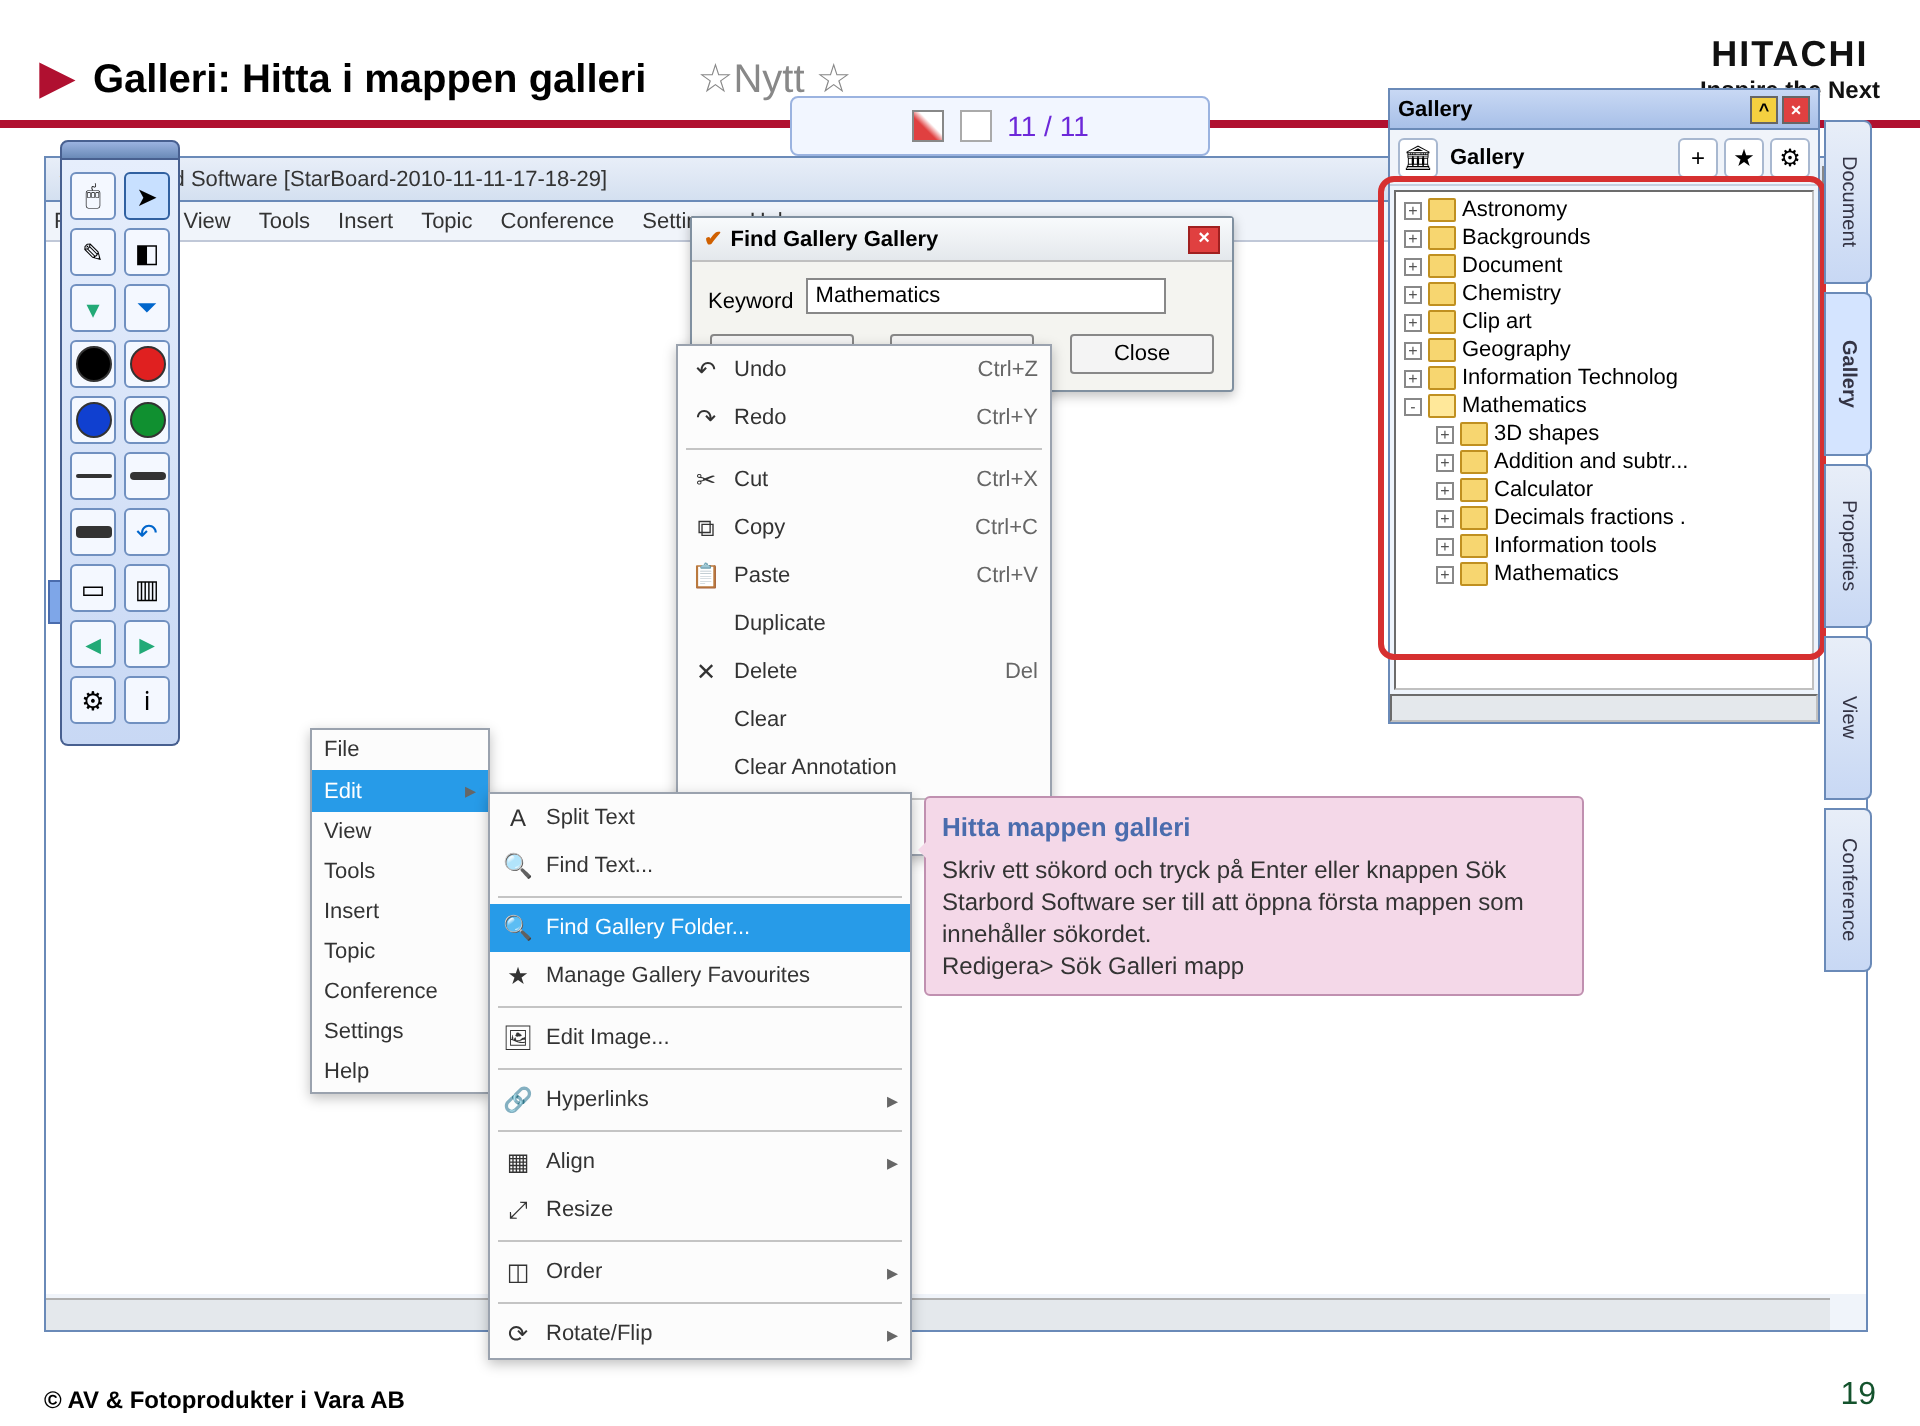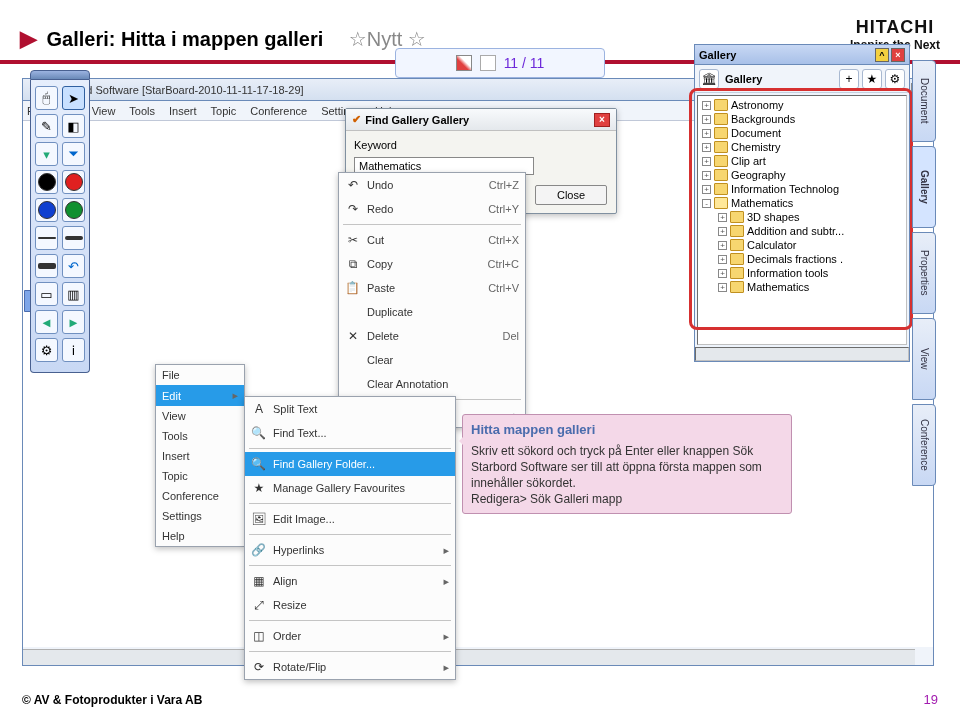--- a/index.html
+++ b/index.html
@@ -45,21 +45,21 @@
 .thick-line.med { height:4px; }
 .thick-line.lg { height:6px; }
 
 .blue-tab { position:absolute; left:24px; top:290px; width:10px; height:22px; background:#7ea6e8; border:1px solid #4a6cad; border-radius: 0 4px 4px 0; }
 
 
 .find-dialog { position: absolute; top: 108px; left: 345px; width: 272px; background: #f4f4f0; border: 1px solid #8090a0; border-radius: 2px; box-shadow: 0 2px 6px rgba(0,0,0,0.25); }
 .find-dialog .dlg-title { height: 22px; background: linear-gradient(#f8fafc,#e4e8ec); border-bottom: 1px solid #c0c0c0; display:flex; align-items:center; padding:0 6px; font-weight:bold; font-size:11px; }
 .find-dialog .dlg-title .x { margin-left:auto; width:16px; height:14px; background:#e04040; color:#fff; text-align:center; line-height:12px; border:1px solid #a02020; font-size:10px;}
 .find-dialog .dlg-body { padding: 8px; }
-.find-dialog .kw-row { display:flex; align-items:flex-start; gap:6px; margin-bottom:10px;flex-direction:column; }
+.find-dialog .kw-row { display:flex; align-items:flex-end; gap:6px; margin-bottom:10px; }
 .find-dialog input { border:1px solid #888; padding:2px 4px; font-size:11px; width: 180px; }
 .find-dialog .btn-row { display:flex; gap:18px; justify-content:center;}
 .find-dialog button { border:1px solid #888; background:#f4f4f4; width:72px; padding:3px 0; font-size:11px; border-radius:2px; }
 
 
 .ctx1 { position: absolute; top: 172px; left: 338px; width: 188px; background: #fcfcfc; border: 1px solid #9aa2ae; box-shadow: 0 2px 6px rgba(0,0,0,0.25); font-size: 11px; }
 .ctx-item { display:flex; align-items:center; padding: 4px 6px; gap: 6px; color:#333; cursor:pointer; }
 .ctx-item .ico { width:16px; height:16px; display:flex; align-items:center; justify-content:center; font-size:12px; }
 .ctx-item .shortcut { margin-left:auto; color:#666; font-size:11px; }
 .ctx-item .arrow { margin-left:auto; color:#666; }
@@ -93,27 +93,27 @@
 
 
 .tree-highlight { position:absolute; top: 88px; right: 47px; width: 224px; height: 242px; border: 3px solid #d63030; border-radius: 8px; pointer-events: none; }
 
 
 .side-tabs { position: absolute; top: 60px; right: 24px; width: 24px; display:flex; flex-direction:column; gap:4px;}
 .side-tab { background: linear-gradient(#e8eef8,#c8d8f4); border:1px solid #6a8ab8; border-radius:0 4px 4px 0; padding: 10px 2px; writing-mode: vertical-rl; text-align:center; font-size:10px; color:#334; cursor:pointer; height: 82px; display:flex; align-items:center; justify-content:center;}
 .side-tab.active { background:#d4e4ff; font-weight:bold;}
 
 
-.callout { position: absolute; top: 414px; left: 462px; width: 330px; background: #f4d8e8; border: 1px solid #c090b0; border-radius: 3px; padding: 6px 8px; font-size: 12px; color: #333; line-height: 1.35; }
+.callout { position: absolute; top: 398px; left: 462px; width: 330px; background: #f4d8e8; border: 1px solid #c090b0; border-radius: 3px; padding: 6px 8px; font-size: 12px; color: #333; line-height: 1.35; }
 .callout::before { content:''; position:absolute; left:-12px; top:18px; width:0; height:0; border: 8px solid transparent; border-right-color:#f4d8e8; }
 .callout .ctitle { color:#4a6cad; font-weight:bold; font-size:13px; margin-bottom:4px; display:block;}
 
 
 .footer { position:absolute; left:22px; bottom:6px; font-size:12px; font-weight:bold; color:#000; }
-.pagenum { position:absolute; right:22px; bottom:6px; font-size:13px; color:#a21caf;text-align:right; }
+.pagenum { position:absolute; right:22px; bottom:6px; font-size:16px; color:#14532d;text-align:right; }
 
 .scrollbar-h { position:absolute; left:0; right:18px; bottom:0; height:16px; background:#e4e8ec; border-top:1px solid #b0b0b0; }
 </style>
 </head>
 <body>
 
 <div class="slide-header">
   <div class="slide-title">
     <span class="bullet">▶</span>
     <span>Galleri:</span>

